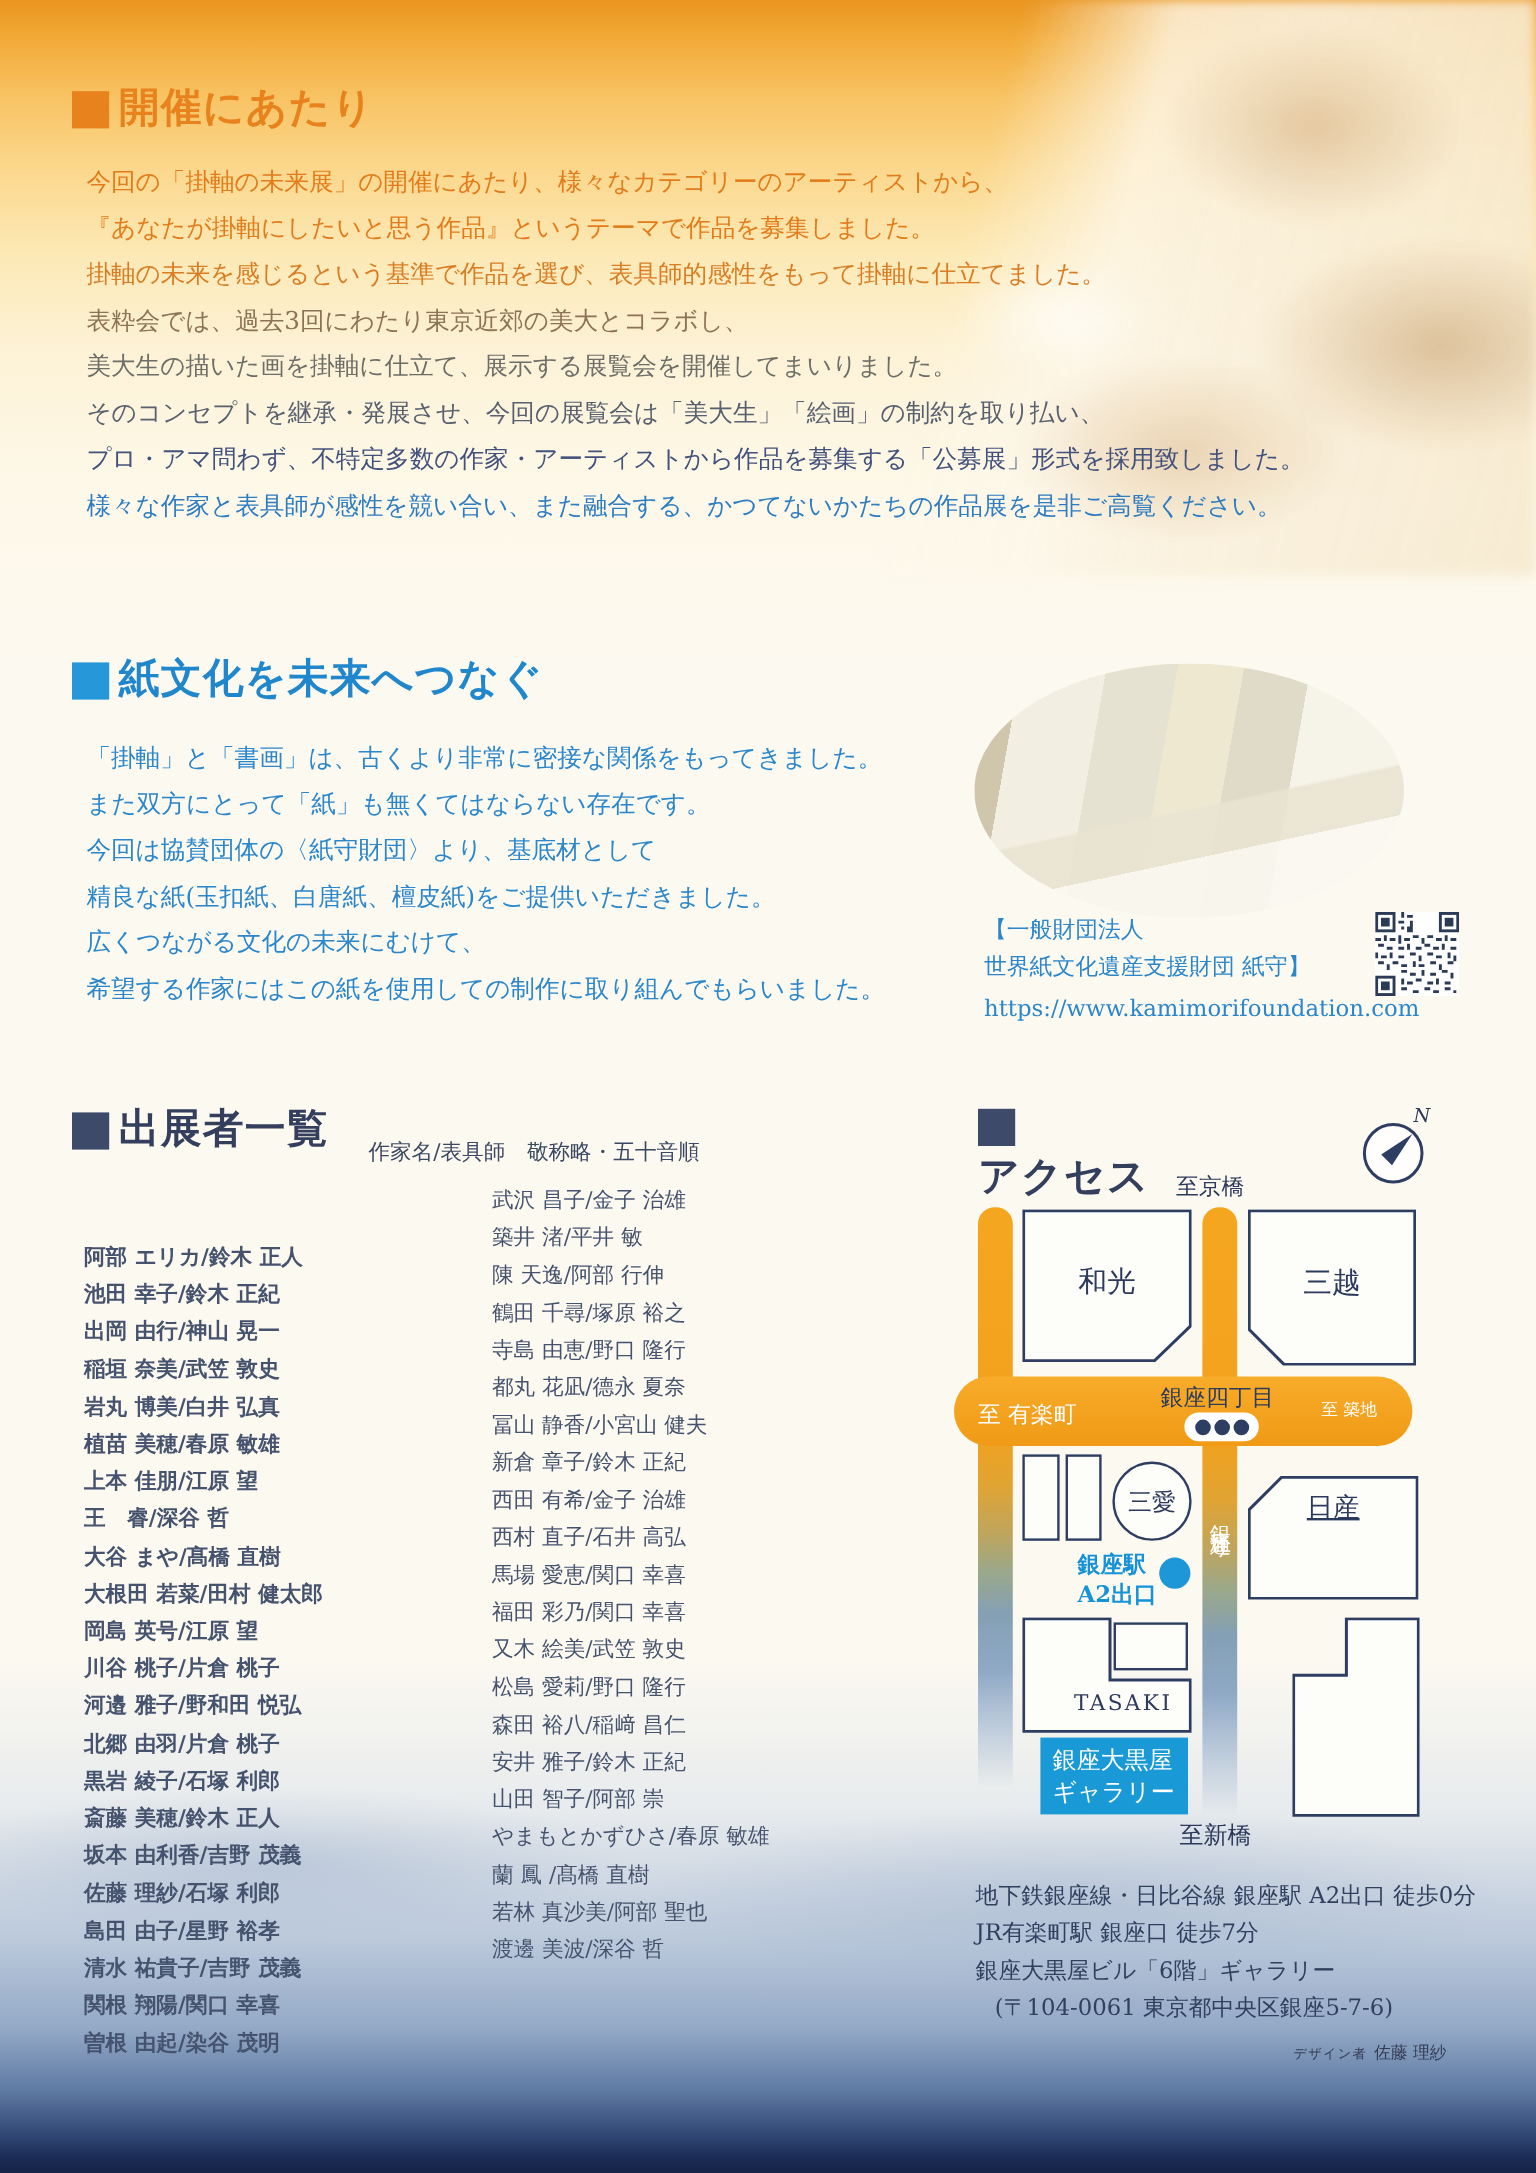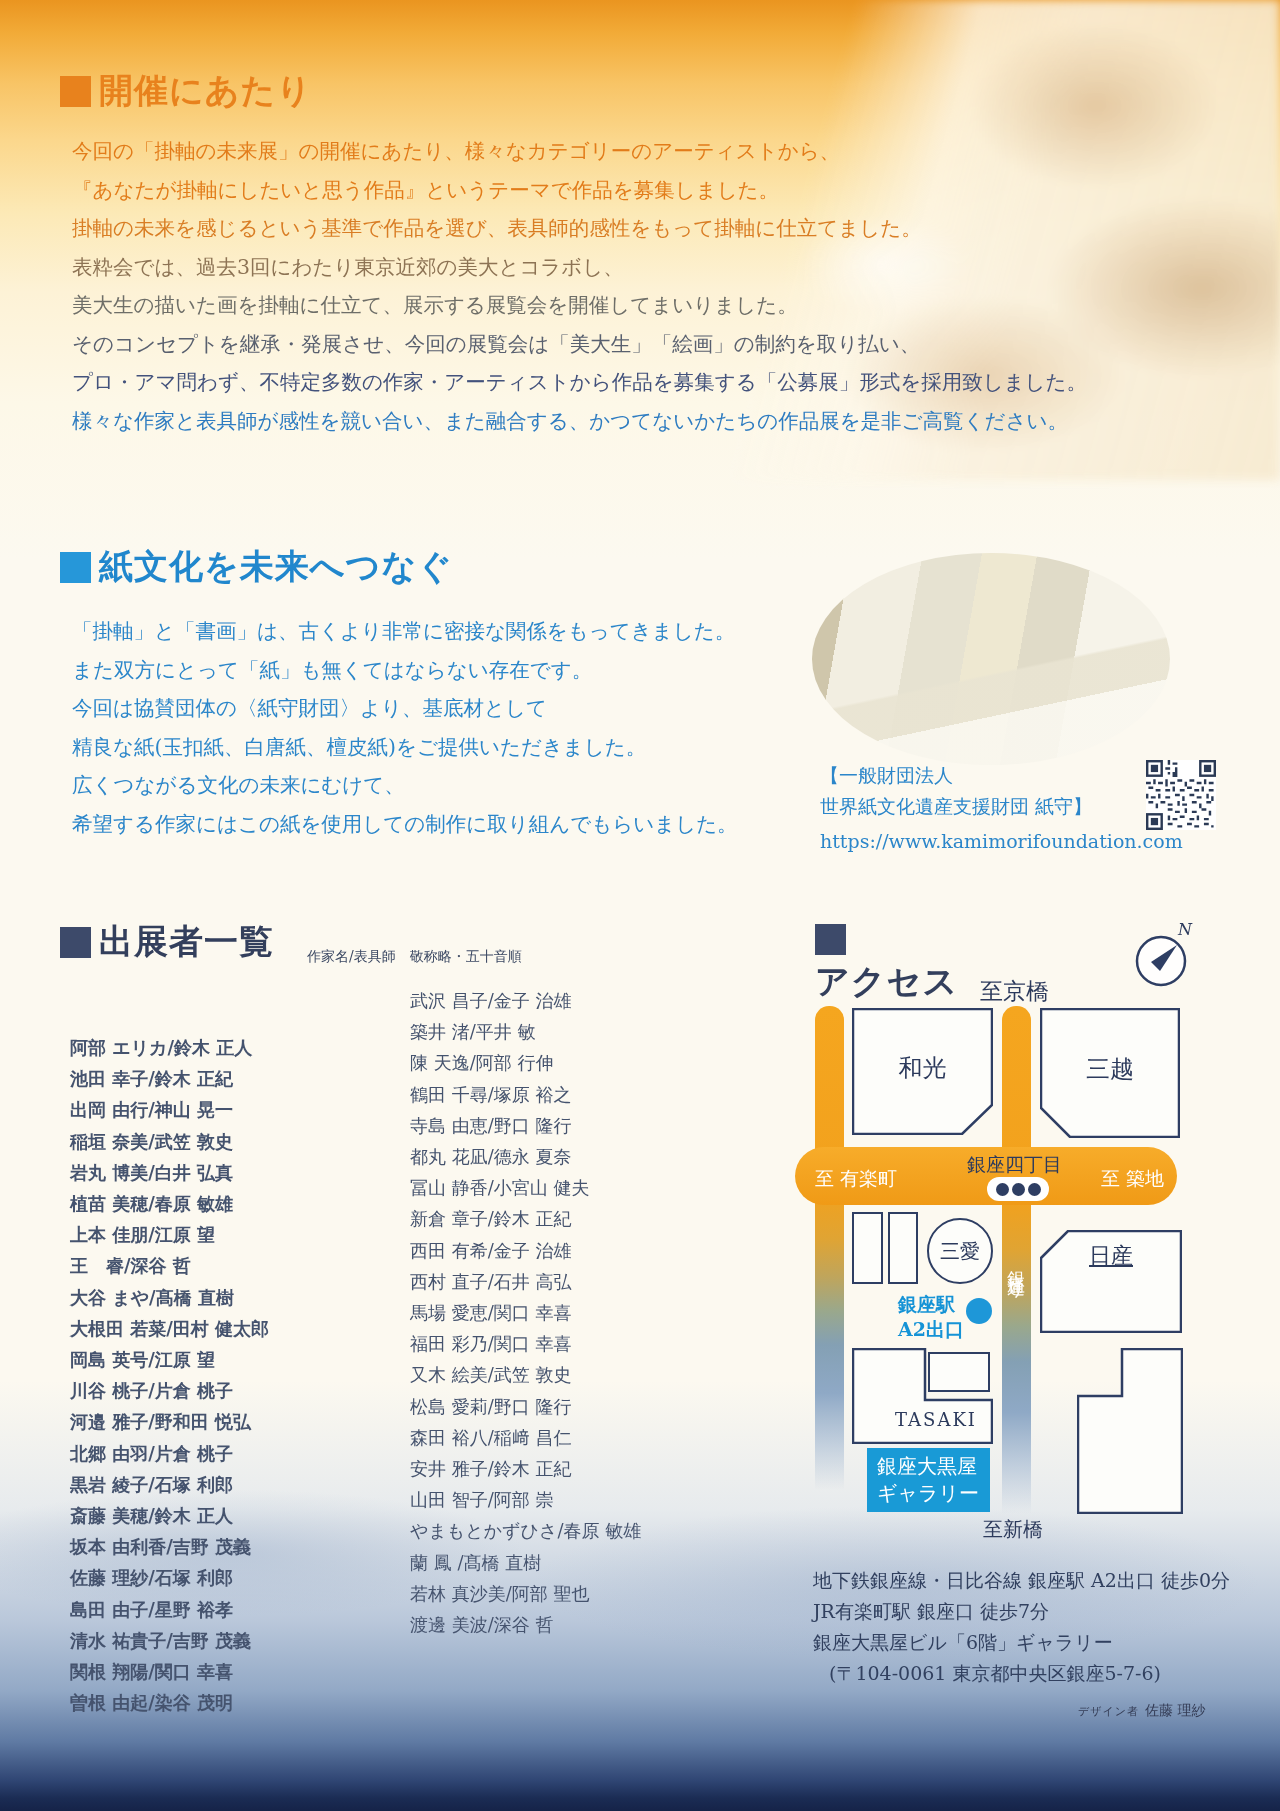--- a/index.html
+++ b/index.html
@@ -38,21 +38,21 @@
   .h-navy .sq{background:#3d4a6a;} .h-navy .htxt{color:#333f5c;}
   
   .plines{position:absolute;z-index:2;font-size:20.5px;line-height:38.5px;white-space:nowrap;}
   .t-or{color:#e27c1a}.t-or2{color:#d97d24}.t-tan{color:#8d7354}.t-gray{color:#6e6e68}
   .t-slate{color:#59606f}.t-navy{color:#43527c}.t-blue{color:#2e7cc1}
   .sec2 div{color:#2b86ca;}
   .foundation{position:absolute;left:820px;top:760px;z-index:2;color:#2b86ca;
     font-size:19px;line-height:31px;white-space:nowrap;}
   .qr{position:absolute;left:1146px;top:760px;width:70px;height:70px;z-index:2;background:#fff;}
   
-  .subtitle{position:absolute;left:307px;top:948px;z-index:2;font-size:14px;color:#3c4963;white-space:nowrap;}
+  .subtitle{position:absolute;left:307px;top:948px;z-index:2;font-size:18px;color:#3c4963;white-space:nowrap;}
   .excol{position:absolute;z-index:2;font-size:18px;color:#45536e;line-height:31.2px;white-space:nowrap;}
   
   .access{position:absolute;left:780px;top:920px;width:480px;height:810px;z-index:2;}
   .access *{box-sizing:border-box;}
   .abs{position:absolute;}
   .navytxt{color:#2c3a5c;}
   .vroad{position:absolute;width:29px;border-radius:14px 14px 0 0;
     background:linear-gradient(180deg,#f5a61f 0%,#f2a11d 38%,#e0a433 48%,#bfa55c 56%,
       #9aa88c 63%,#84a0b4 70%,#8fa9c6 80%,rgba(150,175,205,0.55) 90%,rgba(150,175,205,0) 100%);}
   .hroad{position:absolute;left:15px;top:227px;width:382px;height:58px;border-radius:29px;
@@ -198,21 +198,21 @@
       <span class="sq"></span>
       <span class="htxt">アクセス</span>
     </div>
 
     <svg class="abs" style="left:354px;top:14px;" width="54" height="54" viewBox="0 0 54 54">
       <circle cx="27" cy="27" r="24" fill="rgba(255,255,255,0.85)" stroke="#2e3e63" stroke-width="2.5"></circle>
       <polygon points="43,11 17,28 26,37" fill="#2e3e63"></polygon>
     </svg>
     <div class="abs navytxt" style="left:398px;top:0px;font-size:16px;font-style:italic;">N</div>
 
-    <div class="abs navytxt" style="left:200px;top:56px;font-size:23px;">至京橋</div>
+    <div class="abs navytxt" style="left:200px;top:56px;font-size:19px;">至京橋</div>
 
     <div class="vroad" style="left:35px;top:86px;height:484px;"></div>
     <div class="vroad" style="left:222px;top:86px;height:508px;"></div>
 
     <svg class="abs" style="left:72px;top:88px;" width="141" height="127">
       <polygon points="1,1 140,1 140,97 110,126 1,126" fill="#fdfdfa" stroke="#2e3e63" stroke-width="2.5"></polygon>
     </svg>
     <div class="blk-label" style="left:72px;top:88px;width:141px;height:120px;font-size:24px;">和光</div>
     <svg class="abs" style="left:260px;top:88px;" width="140" height="130">
       <polygon points="1,1 139,1 139,129 30,129 1,100" fill="#fdfdfa" stroke="#2e3e63" stroke-width="2.5"></polygon>
@@ -220,21 +220,21 @@
     <div class="blk-label" style="left:260px;top:88px;width:140px;height:122px;font-size:24px;">三越</div>
 
     <div class="hroad">
       <div class="abs" style="left:20px;top:19px;font-size:19px;color:#fff;">至 有楽町</div>
       <div class="abs" style="left:172px;top:5px;font-size:19px;color:#2c3a5c;">銀座四丁目</div>
       <div class="pill">
         <span class="dot"></span>
         <span class="dot"></span>
         <span class="dot"></span>
       </div>
-      <div class="abs" style="left:306px;top:19px;font-size:19px;color:#fff;text-align:right;">至 築地</div>
+      <div class="abs" style="left:306px;top:19px;font-size:14px;color:#fff;text-align:right;">至 築地</div>
     </div>
 
     <div class="wrect" style="left:72px;top:292px;width:31px;height:72px;"></div>
     <div class="wrect" style="left:108px;top:292px;width:30px;height:72px;"></div>
     <div class="wrect" style="left:147px;top:298px;width:66px;height:66px;border-radius:50%;"></div>
     <div class="blk-label" style="left:147px;top:298px;width:66px;height:66px;font-size:20px;">三愛</div>
 
     <div class="station">
       <div>銀座駅</div>
       <div>A2出口</div>

